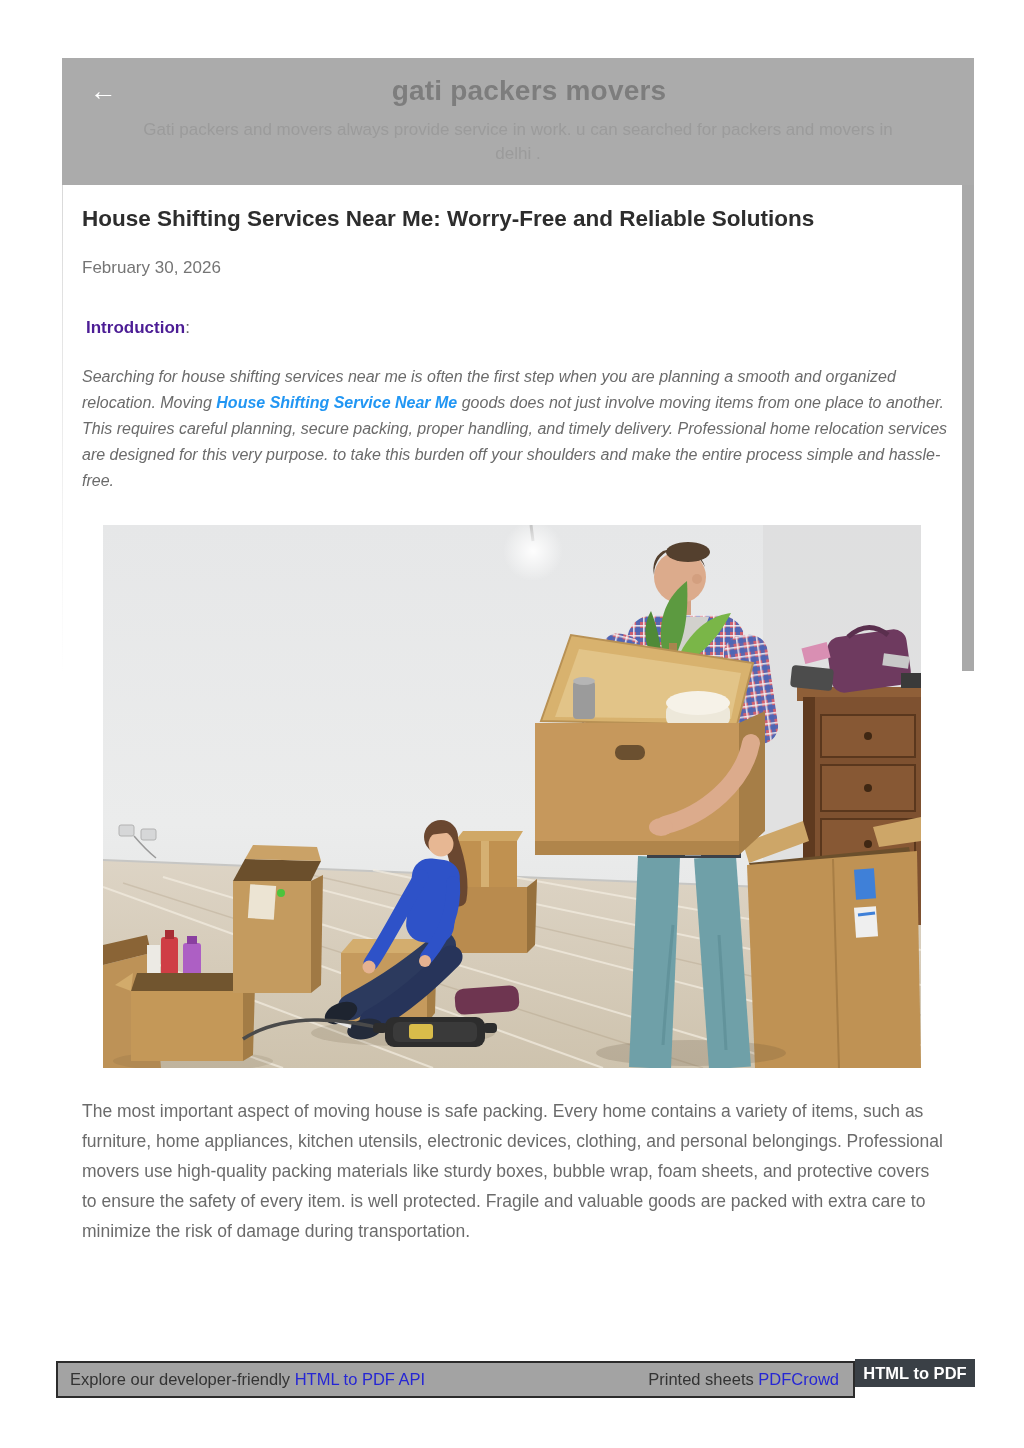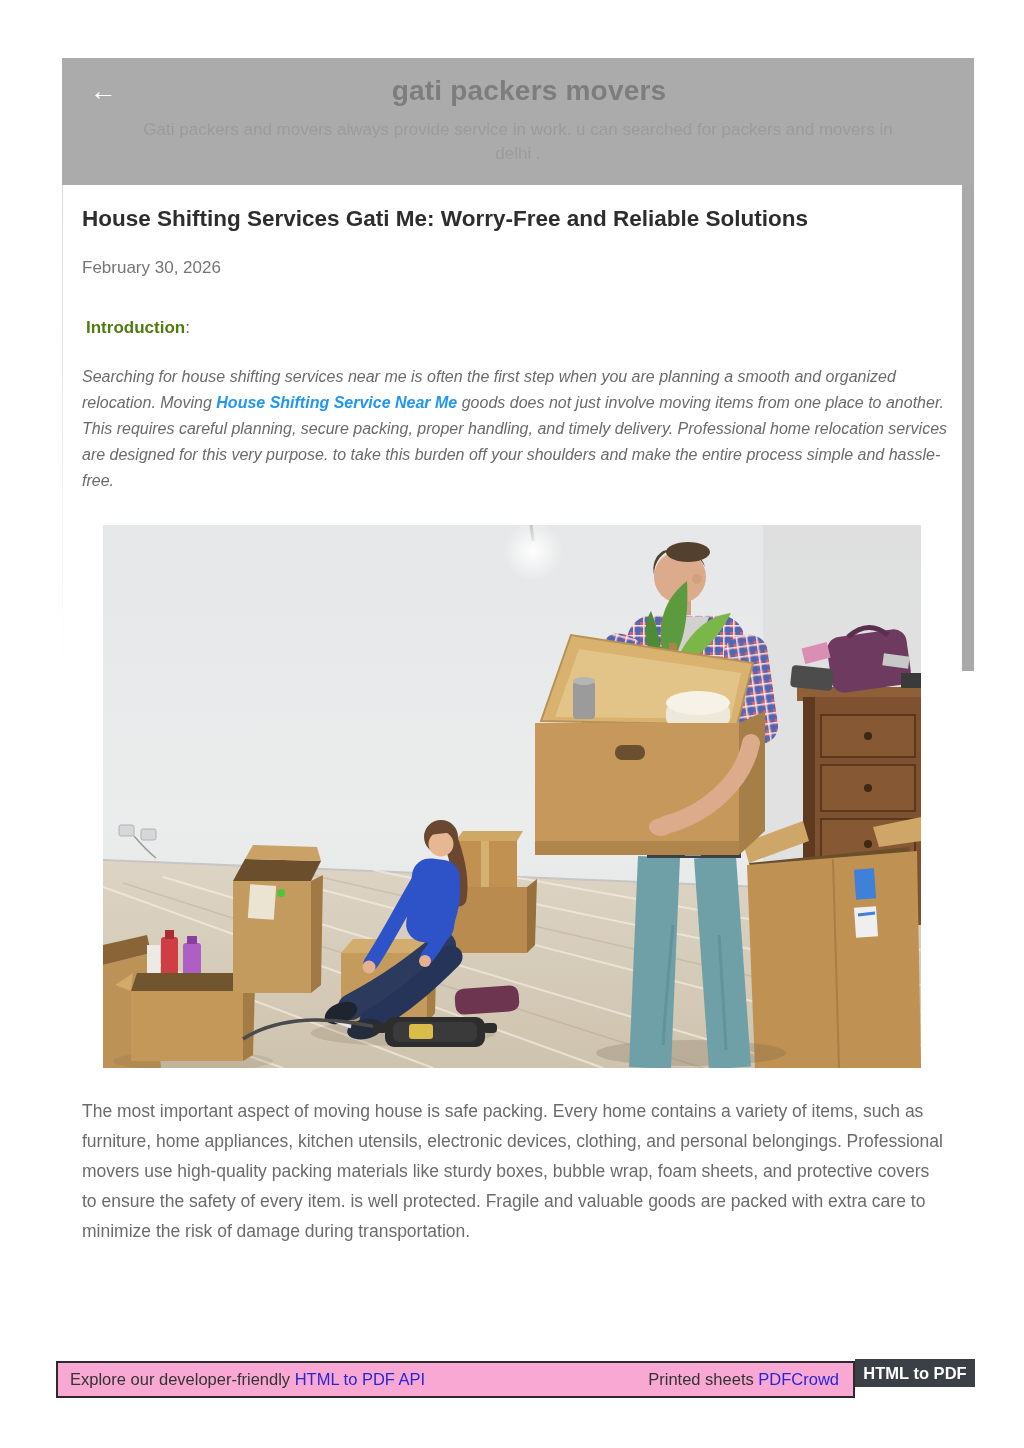--- a/index.html
+++ b/index.html
@@ -57,21 +57,21 @@
     font-size: 22.5px; font-weight: bold; color: #2d2d2d;
   }
   .post-date {
     position: absolute; left: 82px; top: 258px;
     font-size: 17px; color: #757575;
   }
   .intro-heading {
     position: absolute; left: 86px; top: 318px;
     font-size: 17px; color: #666666;
   }
-  .intro-heading b { font-weight: bold; color: #4d7c0f; }
+  .intro-heading b { font-weight: bold; color: #4c1d95; }
   .para { color: #6b6b6b; }
   .para-1 {
     position: absolute; left: 82px; top: 364px;
     width: 880px;
     font-size: 16px; line-height: 26px; font-style: italic;
   }
   .para-1 a {
     color: #2196f3; font-weight: bold; text-decoration: none; cursor: pointer;
   }
   .para-2 {
@@ -85,21 +85,21 @@
     position: absolute; left: 103px; top: 525px;
     width: 818px; height: 543px;
     overflow: hidden;
   }
   .photo svg { display: block; }
 
   
   .footer-bar {
     position: absolute; left: 56px; top: 1361px;
     width: 799px; height: 37px;
-    background: #f9a8d4;
+    background: #a3a3a3;
     border: 2px solid #2b2b2b;
     display: flex; align-items: center;
     font-size: 16.5px; color: #333333;
   }
   .footer-left { margin-left: 12px; white-space: nowrap; }
   .footer-right { margin-left: auto; margin-right: 14px; white-space: nowrap; }
   .footer-bar a { color: #2626d4; text-decoration: none; cursor: pointer; }
   .footer-btn {
     position: absolute; left: 855px; top: 1359px;
     width: 120px; height: 28px;
@@ -116,21 +116,21 @@
 
   <div class="app-header">
     <div class="back-btn">←</div>
     <div class="app-title">gati packers movers</div>
     <div class="app-subtitle">Gati packers and movers always provide service in work. u can searched for packers and movers in delhi .</div>
   </div>
 
   <div class="left-edge-line"></div>
   <div class="scrollbar-strip"></div>
 
-  <h1 class="post-title">House Shifting Services Gati Me: Worry-Free and Reliable Solutions</h1>
+  <h1 class="post-title">House Shifting Services Near Me: Worry-Free and Reliable Solutions</h1>
   <div class="post-date">February 30, 2026</div>
 
   <div class="intro-heading"><b>Introduction</b><span>:</span></div>
 
   <p class="para para-1"><span>Searching for house shifting services near me is often the first step when you are planning a smooth and organized relocation. Moving </span><a>House Shifting Service Near Me</a><span> goods does not just involve moving items from one place to another. This requires careful planning, secure packing, proper handling, and timely delivery. Professional home relocation services are designed for this very purpose. to take this burden off your shoulders and make the entire process simple and hassle-free.</span></p>
 
   <div class="photo" role="img" aria-label="Man in plaid shirt holding an open cardboard box with a plant while a woman in a blue top sits on the wooden floor packing boxes in an empty room">
     <svg width="818" height="543" viewBox="0 0 818 543" xmlns="http://www.w3.org/2000/svg">
       <defs>
         <linearGradient id="wallGrad" x1="0" y1="0" x2="0" y2="1">

